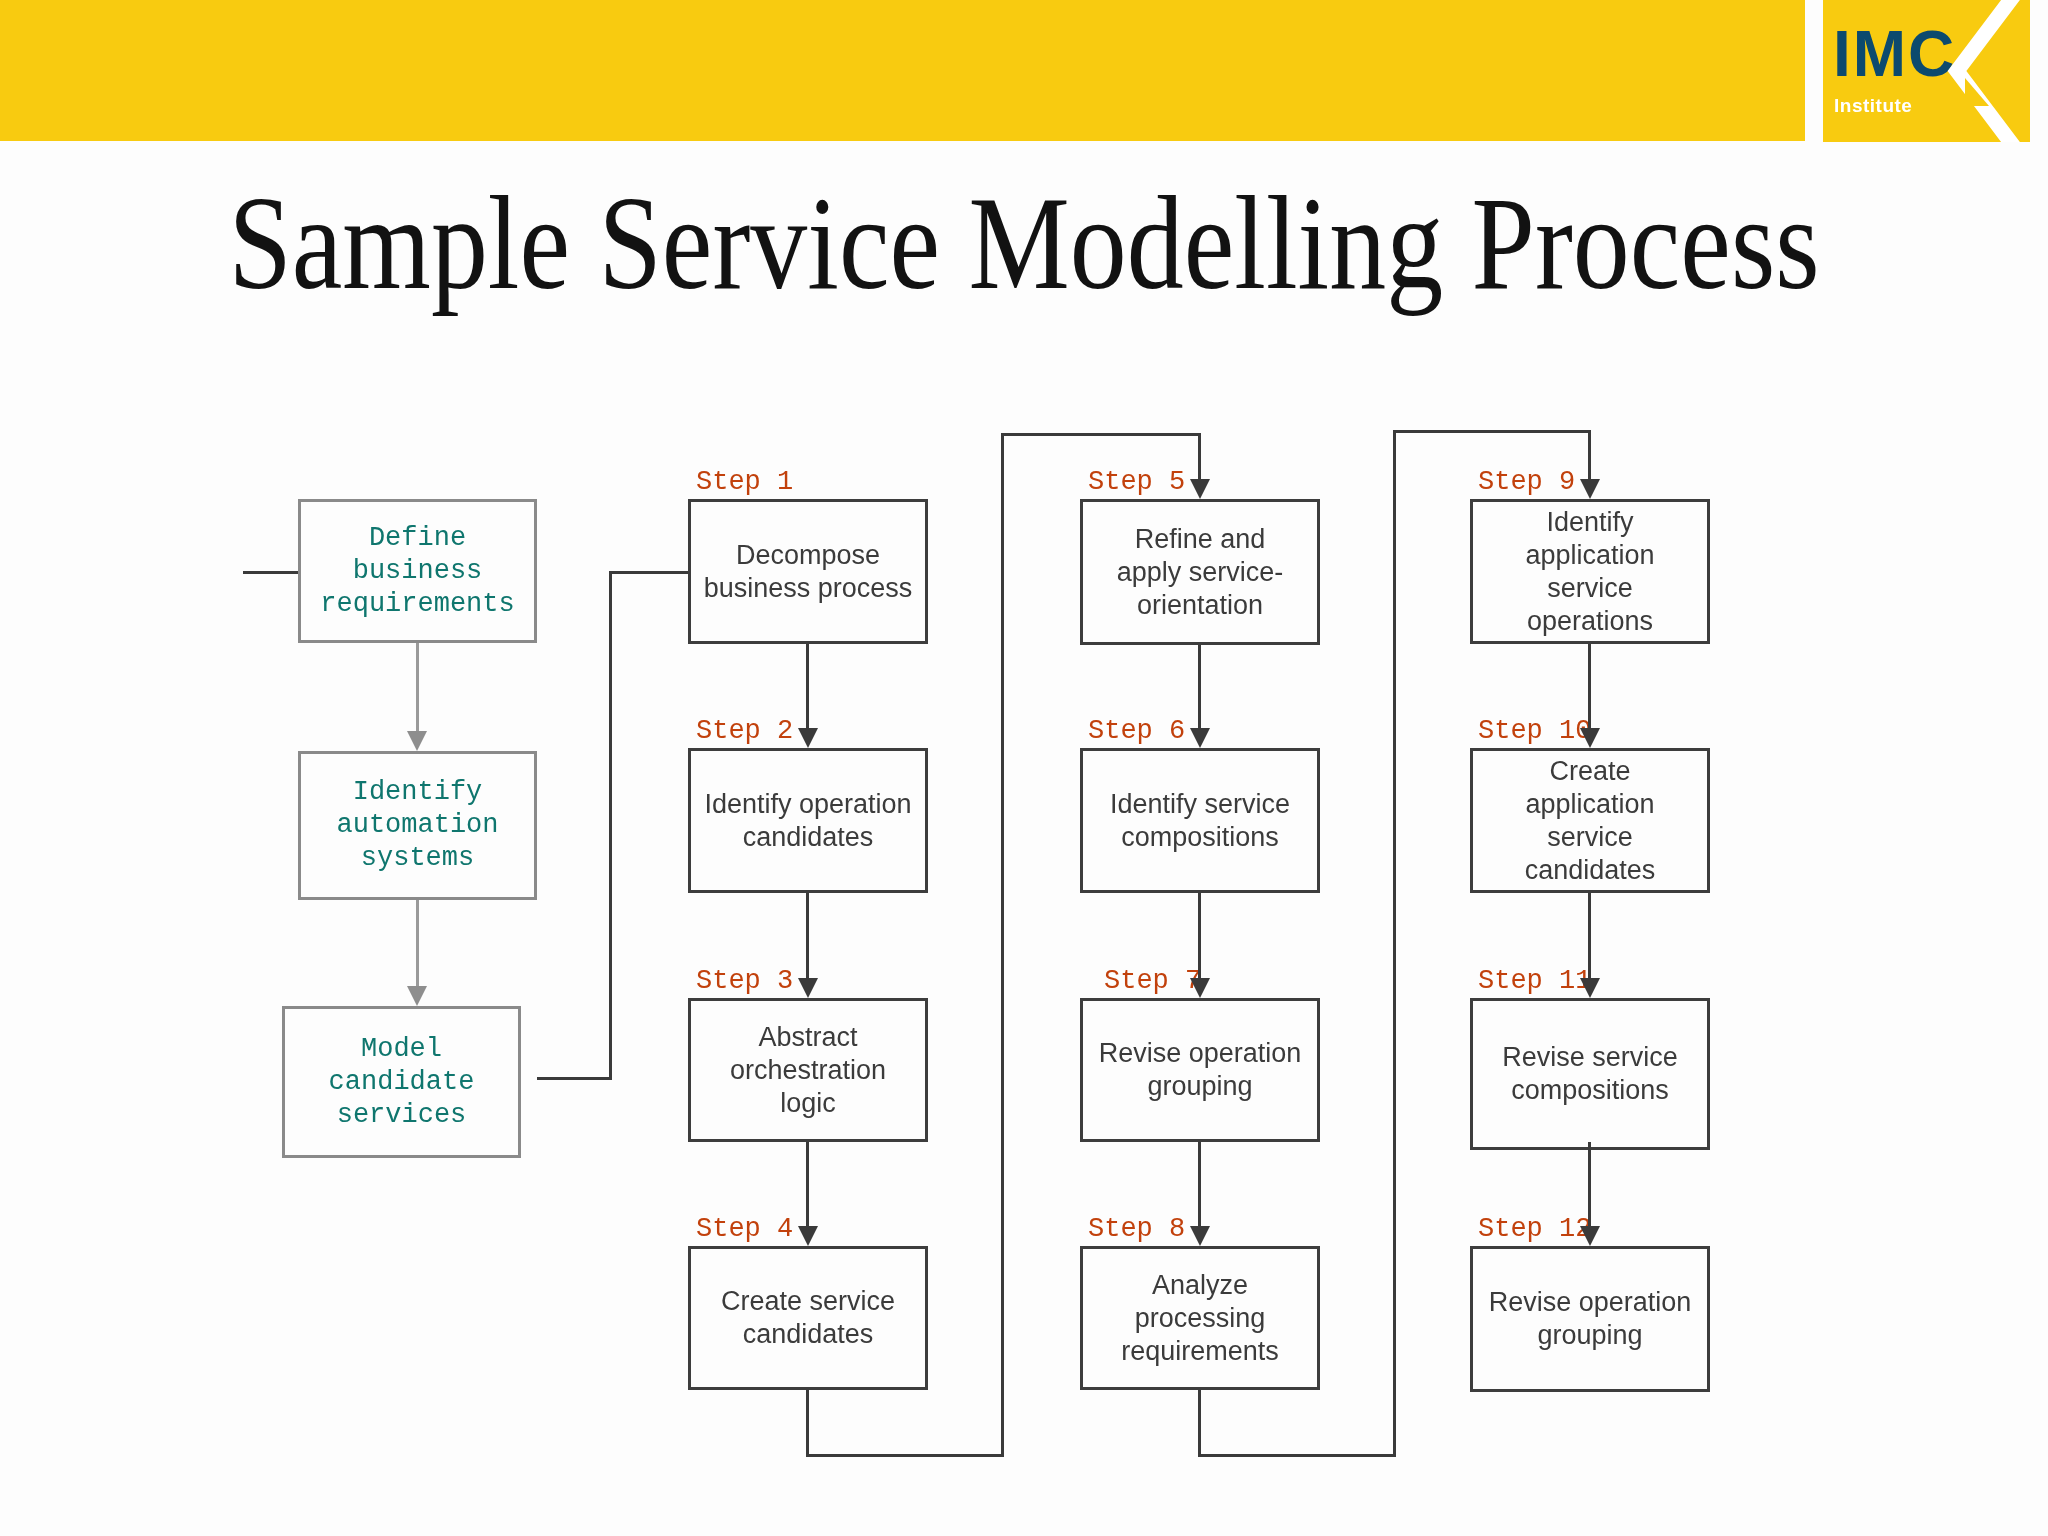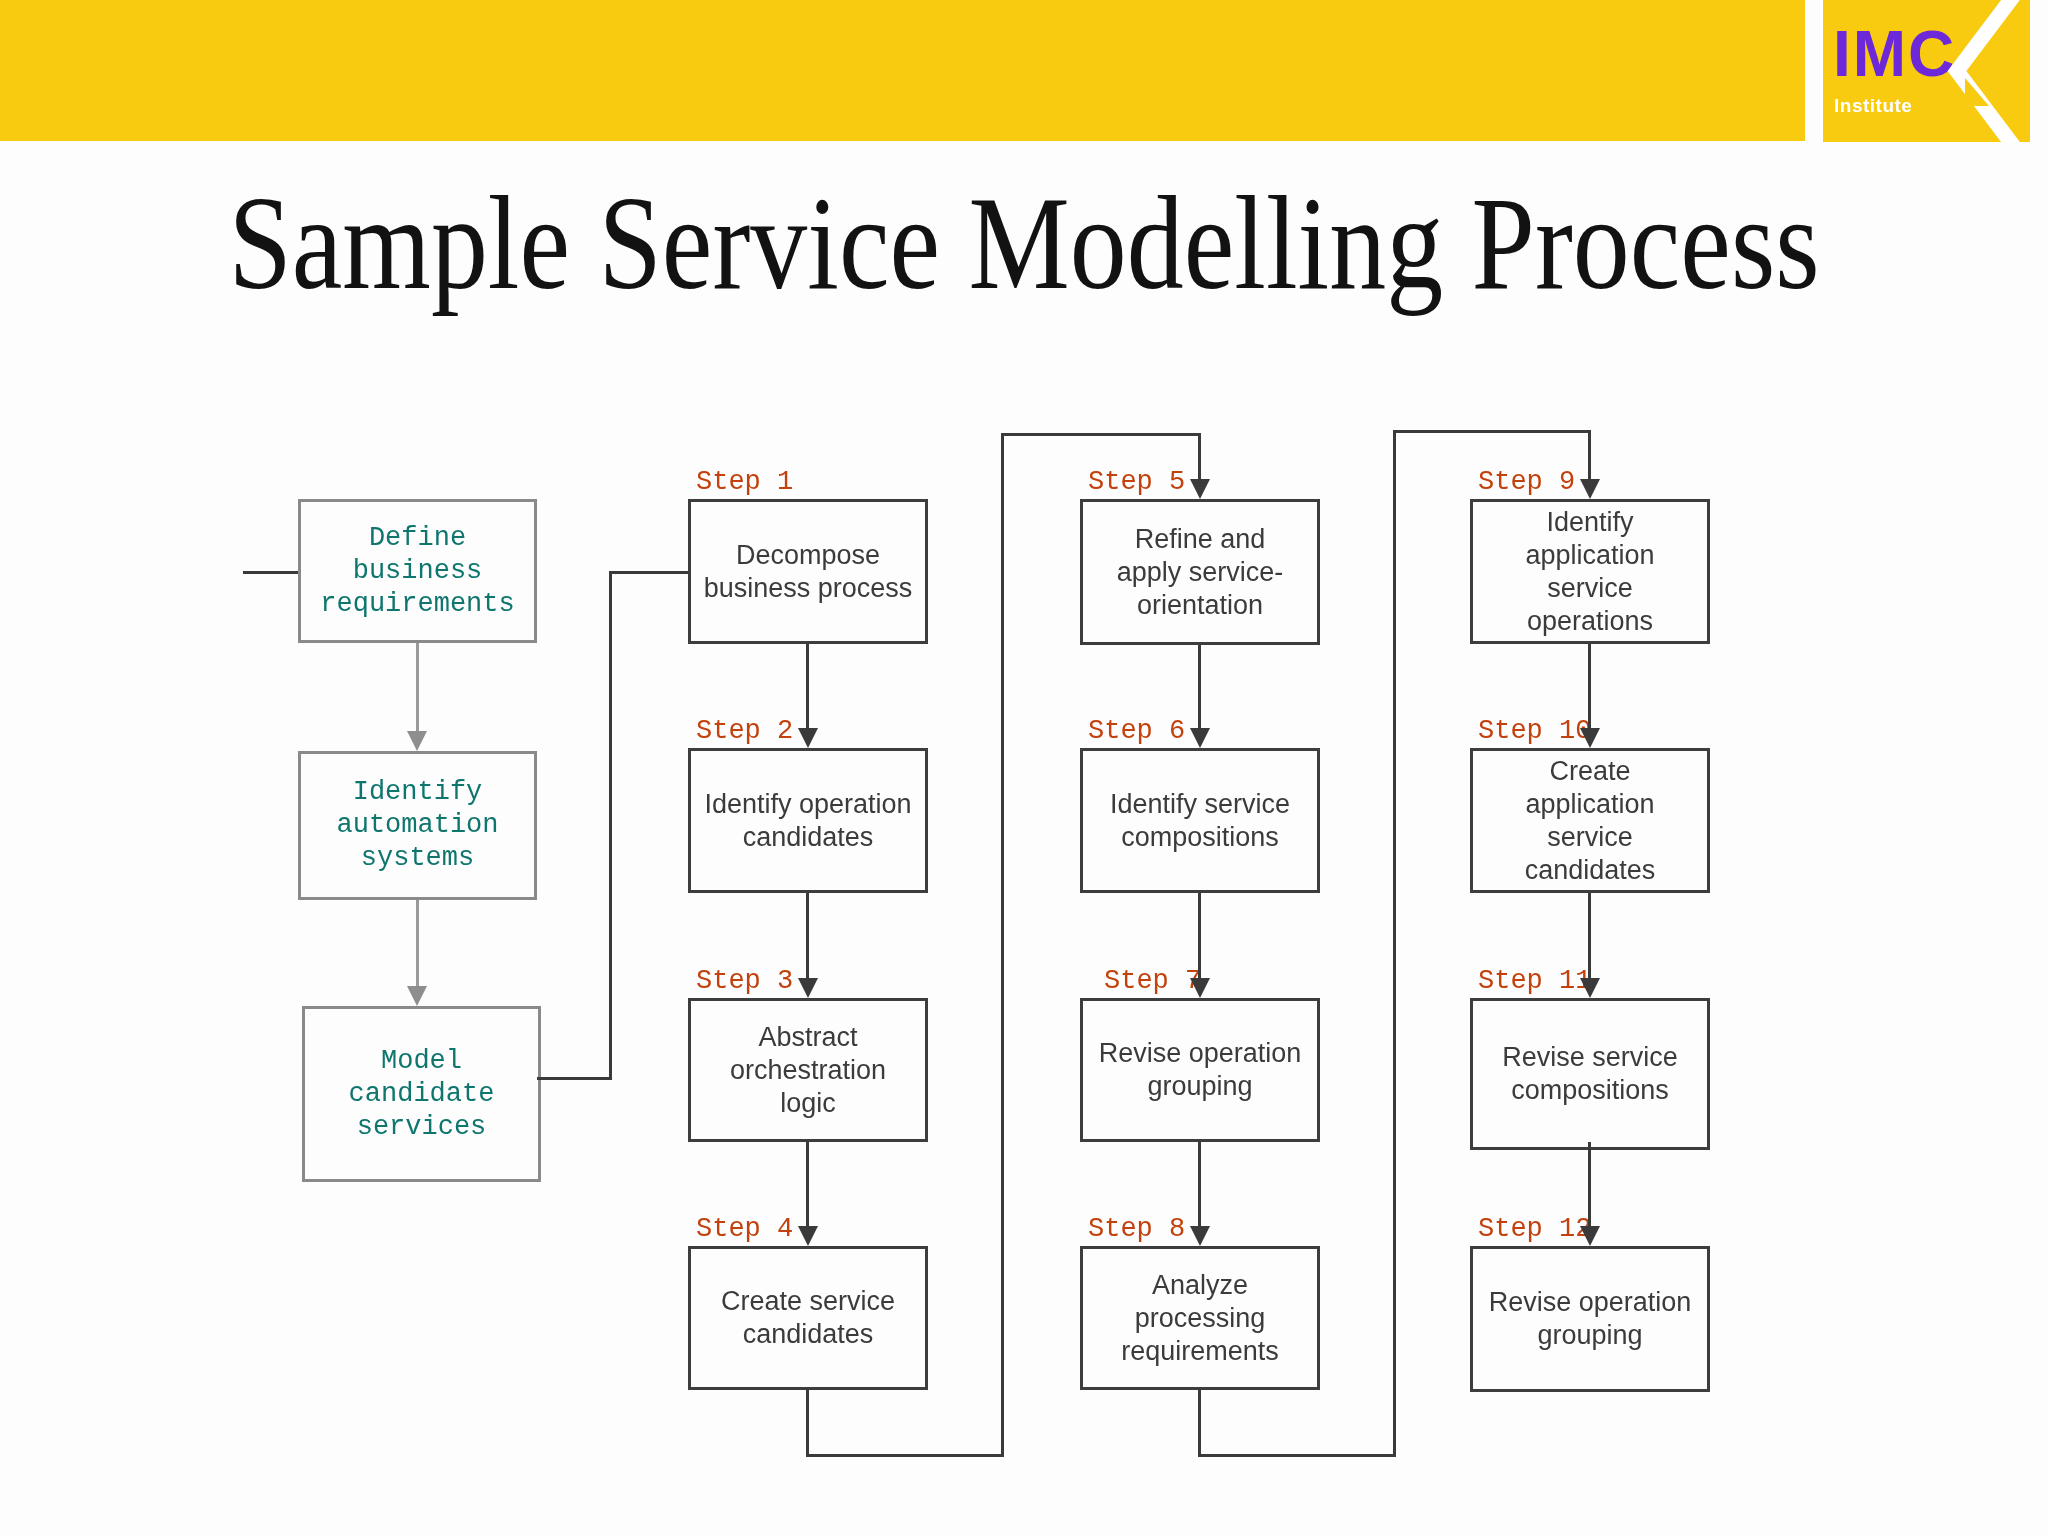--- a/index.html
+++ b/index.html
@@ -2,21 +2,21 @@
 <html><head>
 <meta charset="utf-8">
 <style>
   html,body{margin:0;padding:0;background:#ffffff;}
   #canvas{position:relative;width:2048px;height:1536px;background:#fdfdfd;overflow:hidden;
           font-family:"Liberation Sans","DejaVu Sans",sans-serif;}
 
   
   .bar{position:absolute;left:0;top:0;width:1805px;height:141px;background:#F8CB10;}
   .logo-block{position:absolute;left:1823px;top:0;width:207px;height:142px;background:#F8CB10;overflow:hidden;}
-  .logo-imc{position:absolute;left:10px;top:22px;color:#6d28d9;font-weight:bold;
+  .logo-imc{position:absolute;left:10px;top:22px;color:#0c4a6e;font-weight:bold;
             font-size:64px;letter-spacing:2px;line-height:1;}
   .logo-inst{position:absolute;left:11px;top:96px;color:#ffffff;font-weight:bold;
              font-size:19px;letter-spacing:0.5px;line-height:1;}
   .chevron-svg{position:absolute;left:0;top:0;}
 
   
   .title-wrap{position:absolute;left:0;top:176px;width:2048px;text-align:center;
               font-family:"Liberation Serif","DejaVu Serif",serif;}
   .title-wrap span{display:inline-block;font-size:134px;line-height:1;color:#121212;
                    transform:scaleX(0.85);transform-origin:50% 50%;white-space:nowrap;}
@@ -60,21 +60,21 @@
 
   <div class="ibox" style="left:298px;top:499px;width:239px;height:144px">
     <span class="btxt">Define business
 requirements</span>
     </div>
   <div class="ibox" style="left:298px;top:751px;width:239px;height:149px">
     <span class="btxt">Identify
 automation
 systems</span>
     </div>
-  <div class="ibox" style="left:302px;top:1006px;width:239px;height:176px">
+  <div class="ibox" style="left:282px;top:1006px;width:239px;height:152px">
     <span class="btxt">Model candidate
 services</span>
     </div>
 
   <div class="step-label" style="left:696px;top:467px">Step 1</div>
   <div class="step-label" style="left:696px;top:716px">Step 2</div>
   <div class="step-label" style="left:696px;top:966px">Step 3</div>
   <div class="step-label" style="left:696px;top:1214px">Step 4</div>
   <div class="step-label" style="left:1088px;top:467px">Step 5</div>
   <div class="step-label" style="left:1088px;top:716px">Step 6</div>

